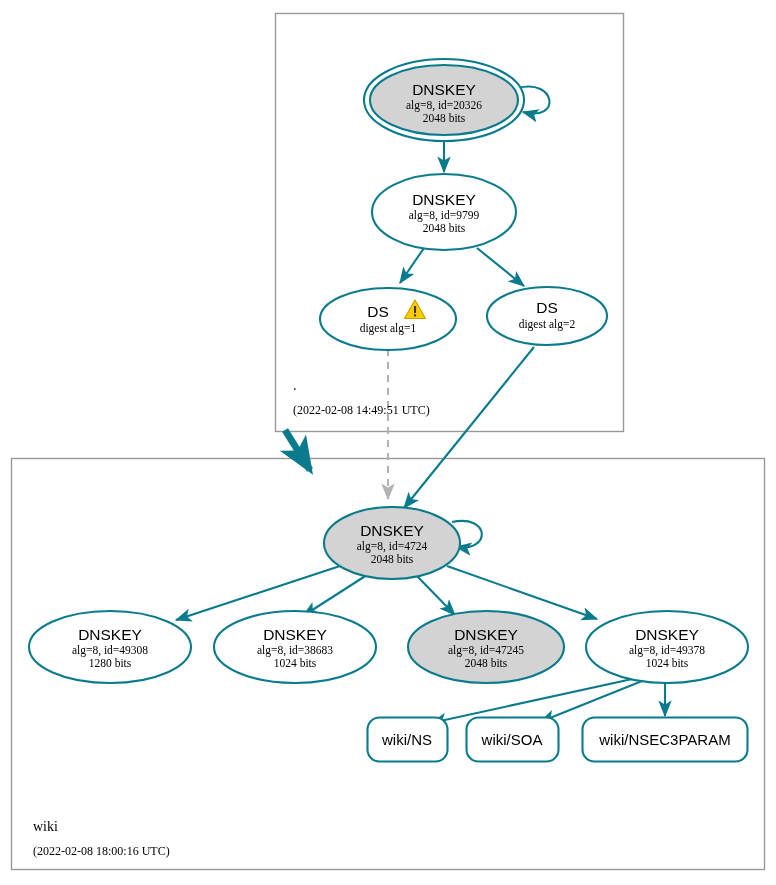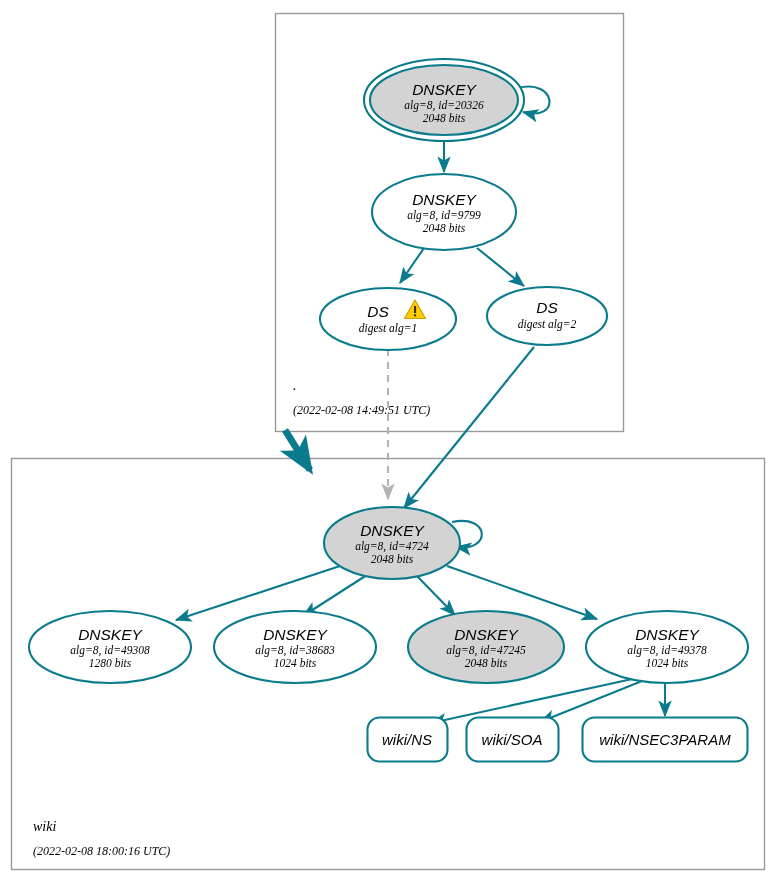--- a/index.html
+++ b/index.html
@@ -1,17 +1,17 @@
 <!DOCTYPE html>
 <html><head>
 <meta charset="utf-8">
 <style>
   html,body{margin:0;padding:0;background:#ffffff;}
   body{width:776px;height:885px;font-family:"Liberation Sans",sans-serif;}
-  #stage{position:relative;width:776px;height:885px;overflow:hidden;font-style:italic;}
+  #stage{position:relative;width:776px;height:885px;overflow:hidden;}
   svg{display:block;}
   .zone-box{fill:#ffffff;stroke:#999999;stroke-width:1.4;}
   .node-ell{stroke:#0a7b8c;stroke-width:2.1;}
   .ell-white{fill:#ffffff;}
   .ell-grey{fill:#d3d3d3;}
   .rrbox{fill:#ffffff;stroke:#0a7b8c;stroke-width:2.1;}
   .edge{stroke:#0a7b8c;stroke-width:2.1;fill:none;}
   .edge-thick{stroke:#0a7b8c;stroke-width:7;fill:none;}
   .edge-dash{stroke:#b3b3b3;stroke-width:2.1;fill:none;stroke-dasharray:7,6;}
   .t-title{font-family:"Liberation Sans",sans-serif;font-size:15.5px;fill:#000000;}

